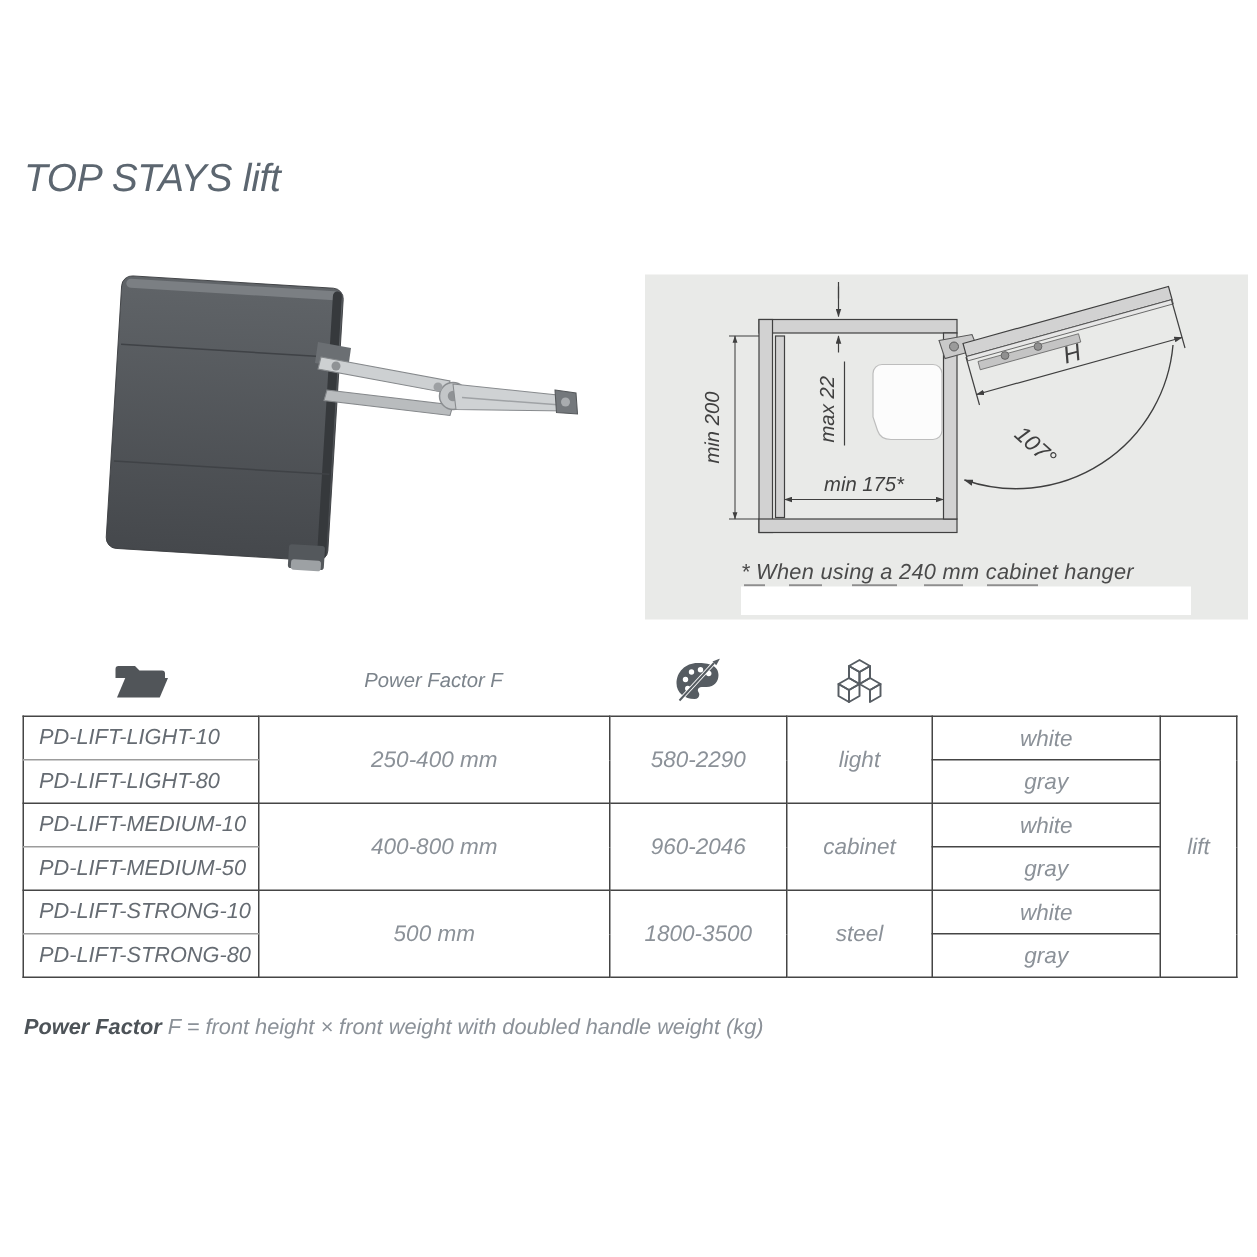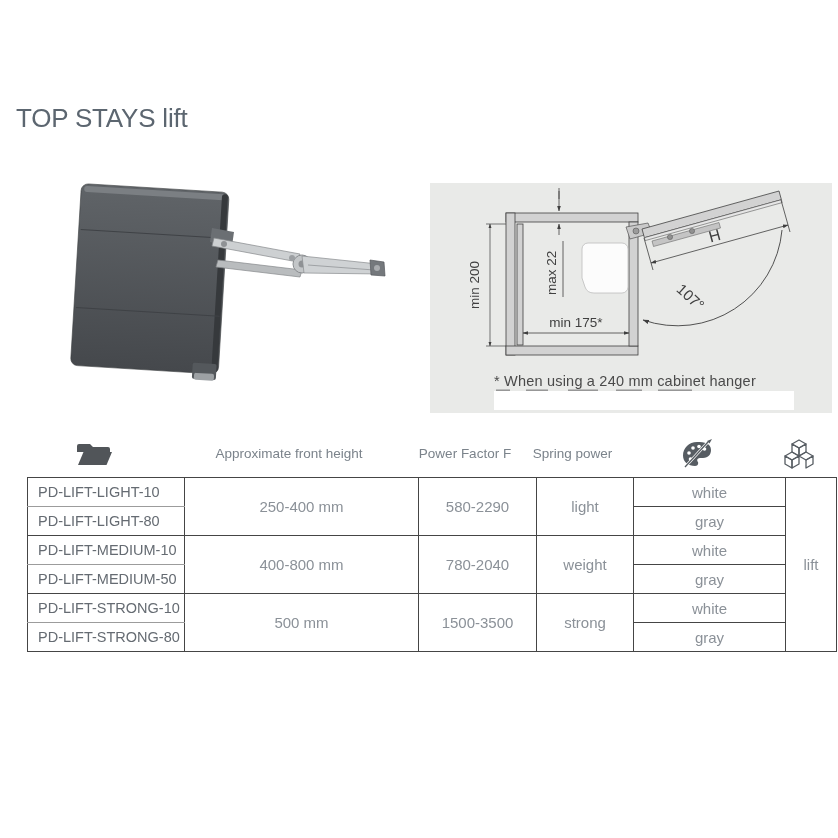--- a/index.html
+++ b/index.html
@@ -1,29 +1,29 @@
 <!DOCTYPE html>
 <html><head>
 <meta charset="utf-8">
 <style>
   html,body{margin:0;padding:0;background:#fff;}
   body{font-family:"Liberation Sans",sans-serif;}
-  .canvas{position:relative;width:838px;height:838px;background:#ffffff;overflow:hidden;}
+  .canvas{position:relative;width:838px;height:838px;background:#ffffff;overflow:hidden;font-style:italic;}
 
   .title{position:absolute;left:16px;top:103px;margin:0;font-size:26px;font-weight:400;
          color:#5c6670;letter-spacing:-0.2px;}
 
   .photo{position:absolute;left:62px;top:176px;width:328px;height:210px;}
   .diagram{position:absolute;left:430px;top:183px;width:402px;height:230px;background:#e9eae8;}
 
   .spec{position:absolute;left:15px;top:430px;width:809px;}
   .thead{display:grid;grid-template-columns:157px 234px 118px 97px 152px 51px;height:47px;}
   .th{display:flex;align-items:center;justify-content:center;font-size:13.5px;color:#7b838b;}
 
-  table.body{border-collapse:collapse;table-layout:fixed;width:809px;margin-left:12px;}
+  table.body{border-collapse:collapse;table-layout:fixed;width:809px;}
   td{border:1px solid #454545;height:28px;padding:0;overflow:hidden;white-space:nowrap;}
   td.code{text-align:left;padding-left:10px;font-size:14.5px;color:#656b72;}
   td.val{text-align:center;font-size:15px;color:#8b9198;}
   td.insep{border-bottom:1px solid #9c9c9c;}
   td.topless{border-top:none;}
 
   .footnote{position:absolute;left:16px;top:677px;margin:0;font-size:14.5px;color:#8b9198;}
   .footnote .term{font-weight:700;color:#4d5358;}
   svg text{font-family:"Liberation Sans",sans-serif;}
 </style>
@@ -136,23 +136,21 @@
   </div>
 
   <div class="spec">
     <div class="thead">
       <div class="th">
         <svg width="38" height="28" viewBox="0 0 38 28">
           <path d="M4,4 h11 l3,3 h15 a2,2 0 0 1 2,2 v3 h-33 v-6 a2,2 0 0 1 2,-2 z" fill="#515559"></path>
           <path d="M3,25 l5.5,-13 h28.5 l-5.5,13 z" fill="#515559"></path>
         </svg>
       </div>
-      <div class="th">Approximate front height</div>
       <div class="th">Power Factor F</div>
-      <div class="th">Spring power</div>
       <div class="th">
         <svg width="32" height="30" viewBox="0 0 32 30">
           <path d="M16,3 C8,3 2,9 2,16.5 c0,6.5 5.5,10.5 12,10.5 2,0 3.2,-1.2 3.2,-3 0,-1.1 -1,-1.7 -1,-2.8 0,-1.2 1.1,-2.2 2.6,-2.2 h3.2 c5.5,0 8,-3.8 8,-8 C30,4.5 23.5,3 16,3 z" fill="#565c62"></path>
           <circle cx="8" cy="14" r="1.8" fill="#fff"></circle>
           <circle cx="12" cy="9" r="1.8" fill="#fff"></circle>
           <circle cx="18" cy="7.5" r="1.8" fill="#fff"></circle>
           <circle cx="23.5" cy="10" r="1.8" fill="#fff"></circle>
           <circle cx="9.5" cy="20" r="1.8" fill="#fff"></circle>
           <line x1="4" y1="28" x2="27" y2="3" stroke="#ffffff" stroke-width="2.6"></line>
           <line x1="4" y1="28" x2="27" y2="3" stroke="#565c62" stroke-width="1.3"></line>
@@ -191,37 +189,40 @@
           <td class="val">white</td>
           <td class="val" rowspan="6">lift</td>
         </tr>
         <tr>
           <td class="code topless">PD-LIFT-LIGHT-80</td>
           <td class="val">gray</td>
         </tr>
         <tr>
           <td class="code insep">PD-LIFT-MEDIUM-10</td>
           <td class="val" rowspan="2">400-800 mm</td>
-          <td class="val" rowspan="2">780-2040</td>
-          <td class="val" rowspan="2">weight</td>
+          <td class="val" rowspan="2">960-2046</td>
+          <td class="val" rowspan="2">cabinet</td>
           <td class="val">white</td>
         </tr>
         <tr>
           <td class="code topless">PD-LIFT-MEDIUM-50</td>
           <td class="val">gray</td>
         </tr>
         <tr>
           <td class="code insep">PD-LIFT-STRONG-10</td>
           <td class="val" rowspan="2">500 mm</td>
-          <td class="val" rowspan="2">1500-3500</td>
-          <td class="val" rowspan="2">strong</td>
+          <td class="val" rowspan="2">1800-3500</td>
+          <td class="val" rowspan="2">steel</td>
           <td class="val">white</td>
         </tr>
         <tr>
           <td class="code topless">PD-LIFT-STRONG-80</td>
           <td class="val">gray</td>
         </tr>
       </tbody>
     </table>
   </div>
 
+  <p class="footnote">
+    <span class="term">Power Factor</span><span> F = front height × front weight with doubled handle weight (kg)</span>
+  </p>
 
 </div>
 
 </body></html>

